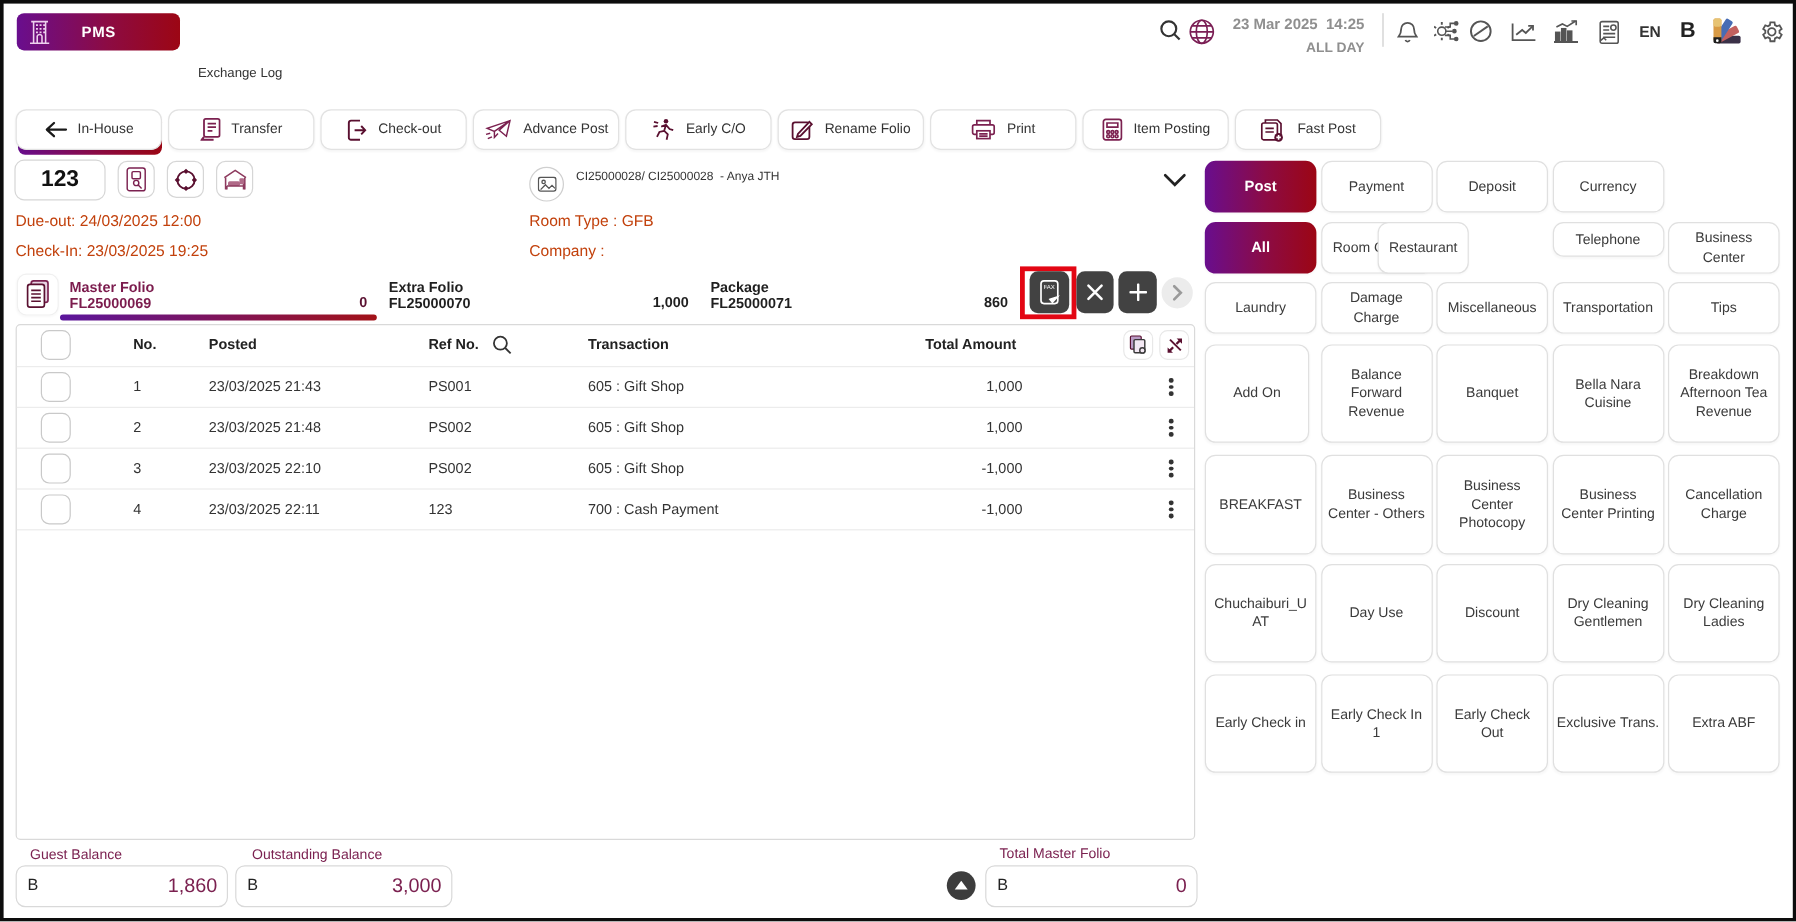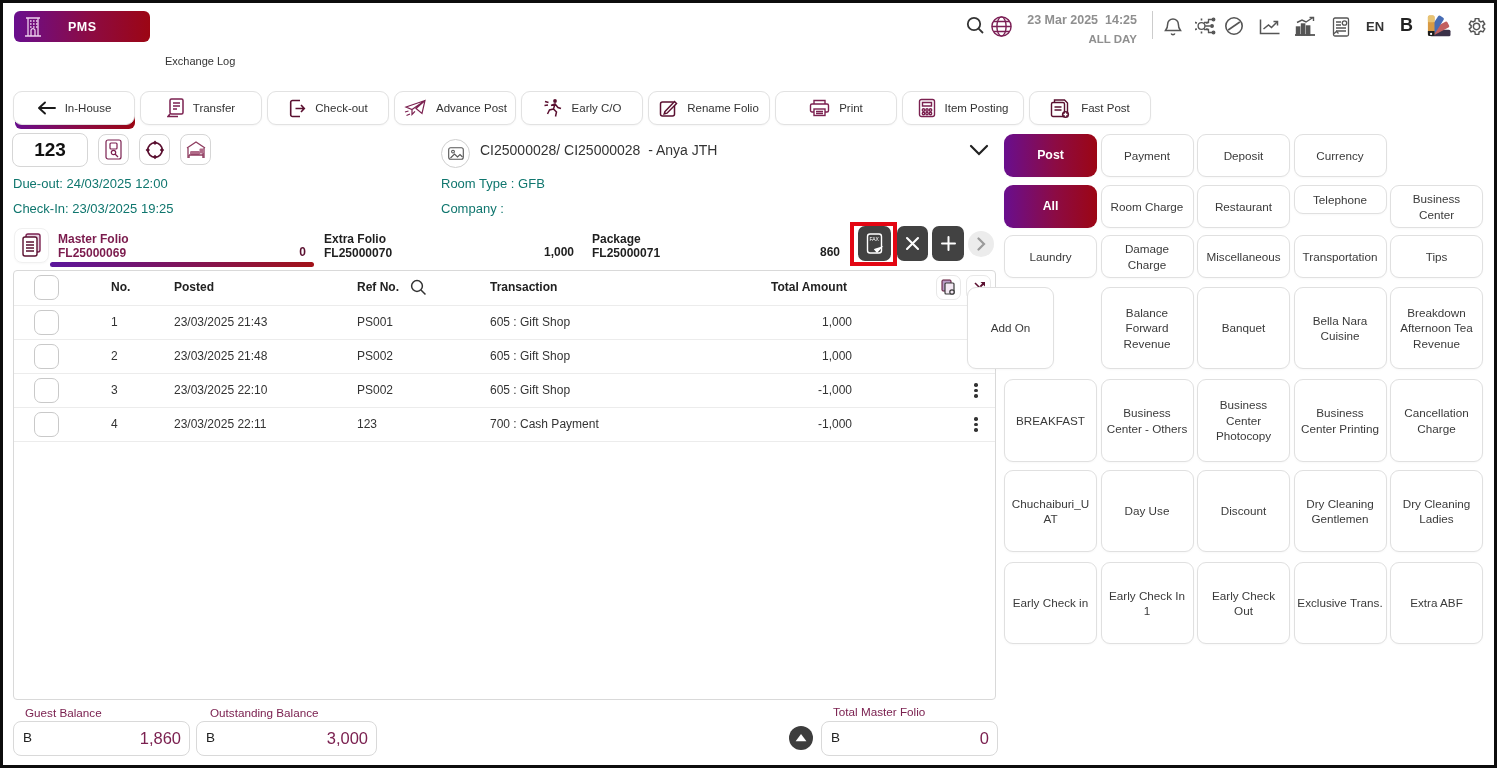--- a/index.html
+++ b/index.html
@@ -12,22 +12,22 @@
 .pms-btn { left:14px; top:11px; width:136px; height:31px; border-radius:6px; display:flex; align-items:center; }
 .pms-btn span { font-size:12.5px; font-weight:bold; letter-spacing:0.5px; margin-left:54px; }
 .cashier { left:15px; top:52px; width:120px; height:33px; border-radius:6px; display:flex; align-items:center; justify-content:center; font-size:12.5px; font-weight:bold;margin-top:44px; }
 .exlog { left:165px; top:44px; height:33px; display:flex; align-items:center; font-size:11px; color:#333; }
 
 .tbtn { top:91px; height:34px; width:122px; background:#fff; border:1px solid #e2e2e2; border-radius:9px; display:flex; align-items:center; justify-content:center; gap:9px; font-size:11.5px; color:#333; box-shadow:0 1px 2px rgba(0,0,0,0.04); }
 
 .roombox { left:12px; top:133px; width:76px; height:34px; border:1px solid #d6d6d6; border-radius:8px; display:flex; align-items:center; justify-content:center; font-size:19px; font-weight:bold; color:#111; }
 .icbtn { top:134px; width:31px; height:31px; border:1px solid #d6d6d6; border-radius:8px; display:flex; align-items:center; justify-content:center; }
 .circle-ic { left:441px; top:139px; width:29px; height:29px; border:1px solid #cfcfcf; border-radius:50%; display:flex; align-items:center; justify-content:center; }
-.ci-text { left:480px; top:142px; font-size:14px; color:#333; }
-.lbl { font-size:13px; color:#0f766e; }
+.ci-text { left:480px; top:142px; font-size:10px; color:#333; }
+.lbl { font-size:13px; color:#c2410c; }
 
 .tab { top:229px; height:33px; background:#fff; }
 .tab .t1 { font-size:12px; font-weight:bold; color:#1f1f1f; }
 .tab .t2 { font-size:12px; font-weight:bold; color:#1f1f1f; }
 .tab .amt { position:absolute; right:8px; bottom:3px; font-size:12px; font-weight:bold; color:#1f1f1f; }
 .dkbtn { top:226px; height:35px; background:#424242; border-radius:7px; color:#fff; display:flex; align-items:center; justify-content:center; }
 
 .tablebox { left:13px; top:270px; width:983px; height:430px; border:1px solid #d9d9d9; border-radius:4px; }
 .thead { position:absolute; left:0; top:0; width:100%; height:35px; border-bottom:1px solid #ececec; font-weight:bold; font-size:12px; color:#222; }
 .trow { position:absolute; left:0; width:100%; height:34px; border-bottom:1px solid #ececec; font-size:12px; color:#333; }
@@ -398,29 +398,29 @@
     <span class="b">B</span>
     <span class="v">0</span>
   </div>
 
 <div class="abs rbtn sel grad" style="left:1004px;top:134px;width:93px;height:43px">Post</div>
 <div class="abs rbtn" style="left:1100.5px;top:134px;width:93px;height:43px">Payment</div>
 <div class="abs rbtn" style="left:1197px;top:134px;width:93px;height:43px">Deposit</div>
 <div class="abs rbtn" style="left:1293.5px;top:134px;width:93px;height:43px">Currency</div>
 <div class="abs rbtn sel grad" style="left:1004px;top:185px;width:93px;height:43px">All</div>
 <div class="abs rbtn" style="left:1100.5px;top:185px;width:93px;height:43px">Room Charge</div>
-<div class="abs rbtn" style="left:1197px;top:185px;width:93px;height:43px">Restaurant</div>
+<div class="abs rbtn" style="left:1148px;top:185px;width:76px;height:43px">Restaurant</div>
 <div class="abs rbtn" style="left:1293.5px;top:185px;width:93px;height:29px">Telephone</div>
 <div class="abs rbtn" style="left:1390px;top:185px;width:93px;height:43px">Business<br>Center</div>
 <div class="abs rbtn" style="left:1004px;top:235px;width:93px;height:43px">Laundry</div>
 <div class="abs rbtn" style="left:1100.5px;top:235px;width:93px;height:43px">Damage<br>Charge</div>
 <div class="abs rbtn" style="left:1197px;top:235px;width:93px;height:43px">Miscellaneous</div>
 <div class="abs rbtn" style="left:1293.5px;top:235px;width:93px;height:43px">Transportation</div>
 <div class="abs rbtn" style="left:1390px;top:235px;width:93px;height:43px">Tips</div>
-<div class="abs rbtn" style="left:967px;top:287px;width:87px;height:82px">Add On</div>
+<div class="abs rbtn" style="left:1004px;top:287px;width:87px;height:82px">Add On</div>
 <div class="abs rbtn" style="left:1100.5px;top:287px;width:93px;height:82px">Balance<br>Forward<br>Revenue</div>
 <div class="abs rbtn" style="left:1197px;top:287px;width:93px;height:82px">Banquet</div>
 <div class="abs rbtn" style="left:1293.5px;top:287px;width:93px;height:82px">Bella Nara<br>Cuisine</div>
 <div class="abs rbtn" style="left:1390px;top:287px;width:93px;height:82px">Breakdown<br>Afternoon Tea<br>Revenue</div>
 <div class="abs rbtn" style="left:1004px;top:379px;width:93px;height:83px">BREAKFAST</div>
 <div class="abs rbtn" style="left:1100.5px;top:379px;width:93px;height:83px">Business<br>Center - Others</div>
 <div class="abs rbtn" style="left:1197px;top:379px;width:93px;height:83px">Business<br>Center<br>Photocopy</div>
 <div class="abs rbtn" style="left:1293.5px;top:379px;width:93px;height:83px">Business<br>Center Printing</div>
 <div class="abs rbtn" style="left:1390px;top:379px;width:93px;height:83px">Cancellation<br>Charge</div>
 <div class="abs rbtn" style="left:1004px;top:470px;width:93px;height:82px">Chuchaiburi_U<br>AT</div>

